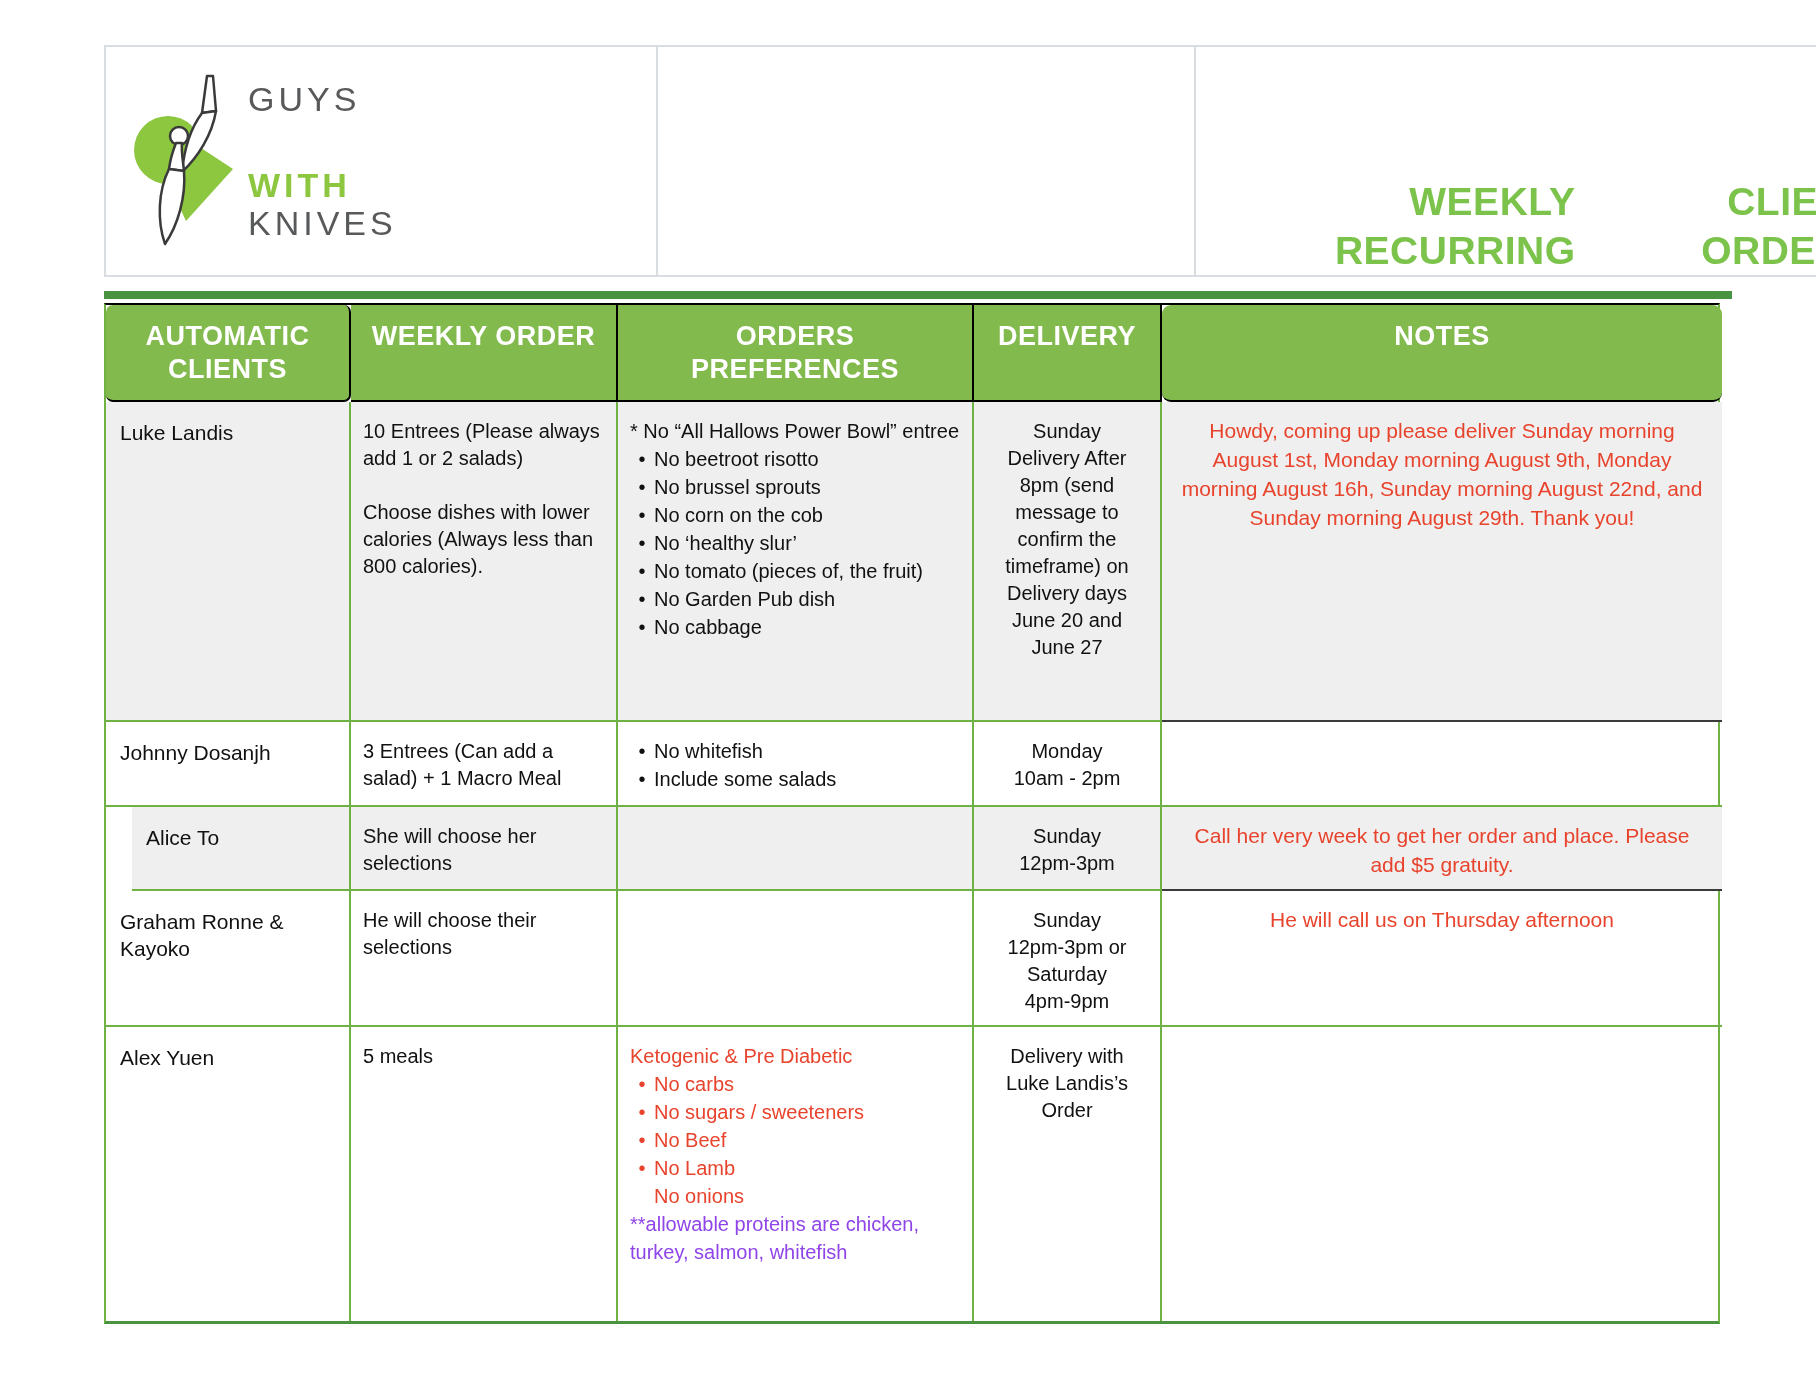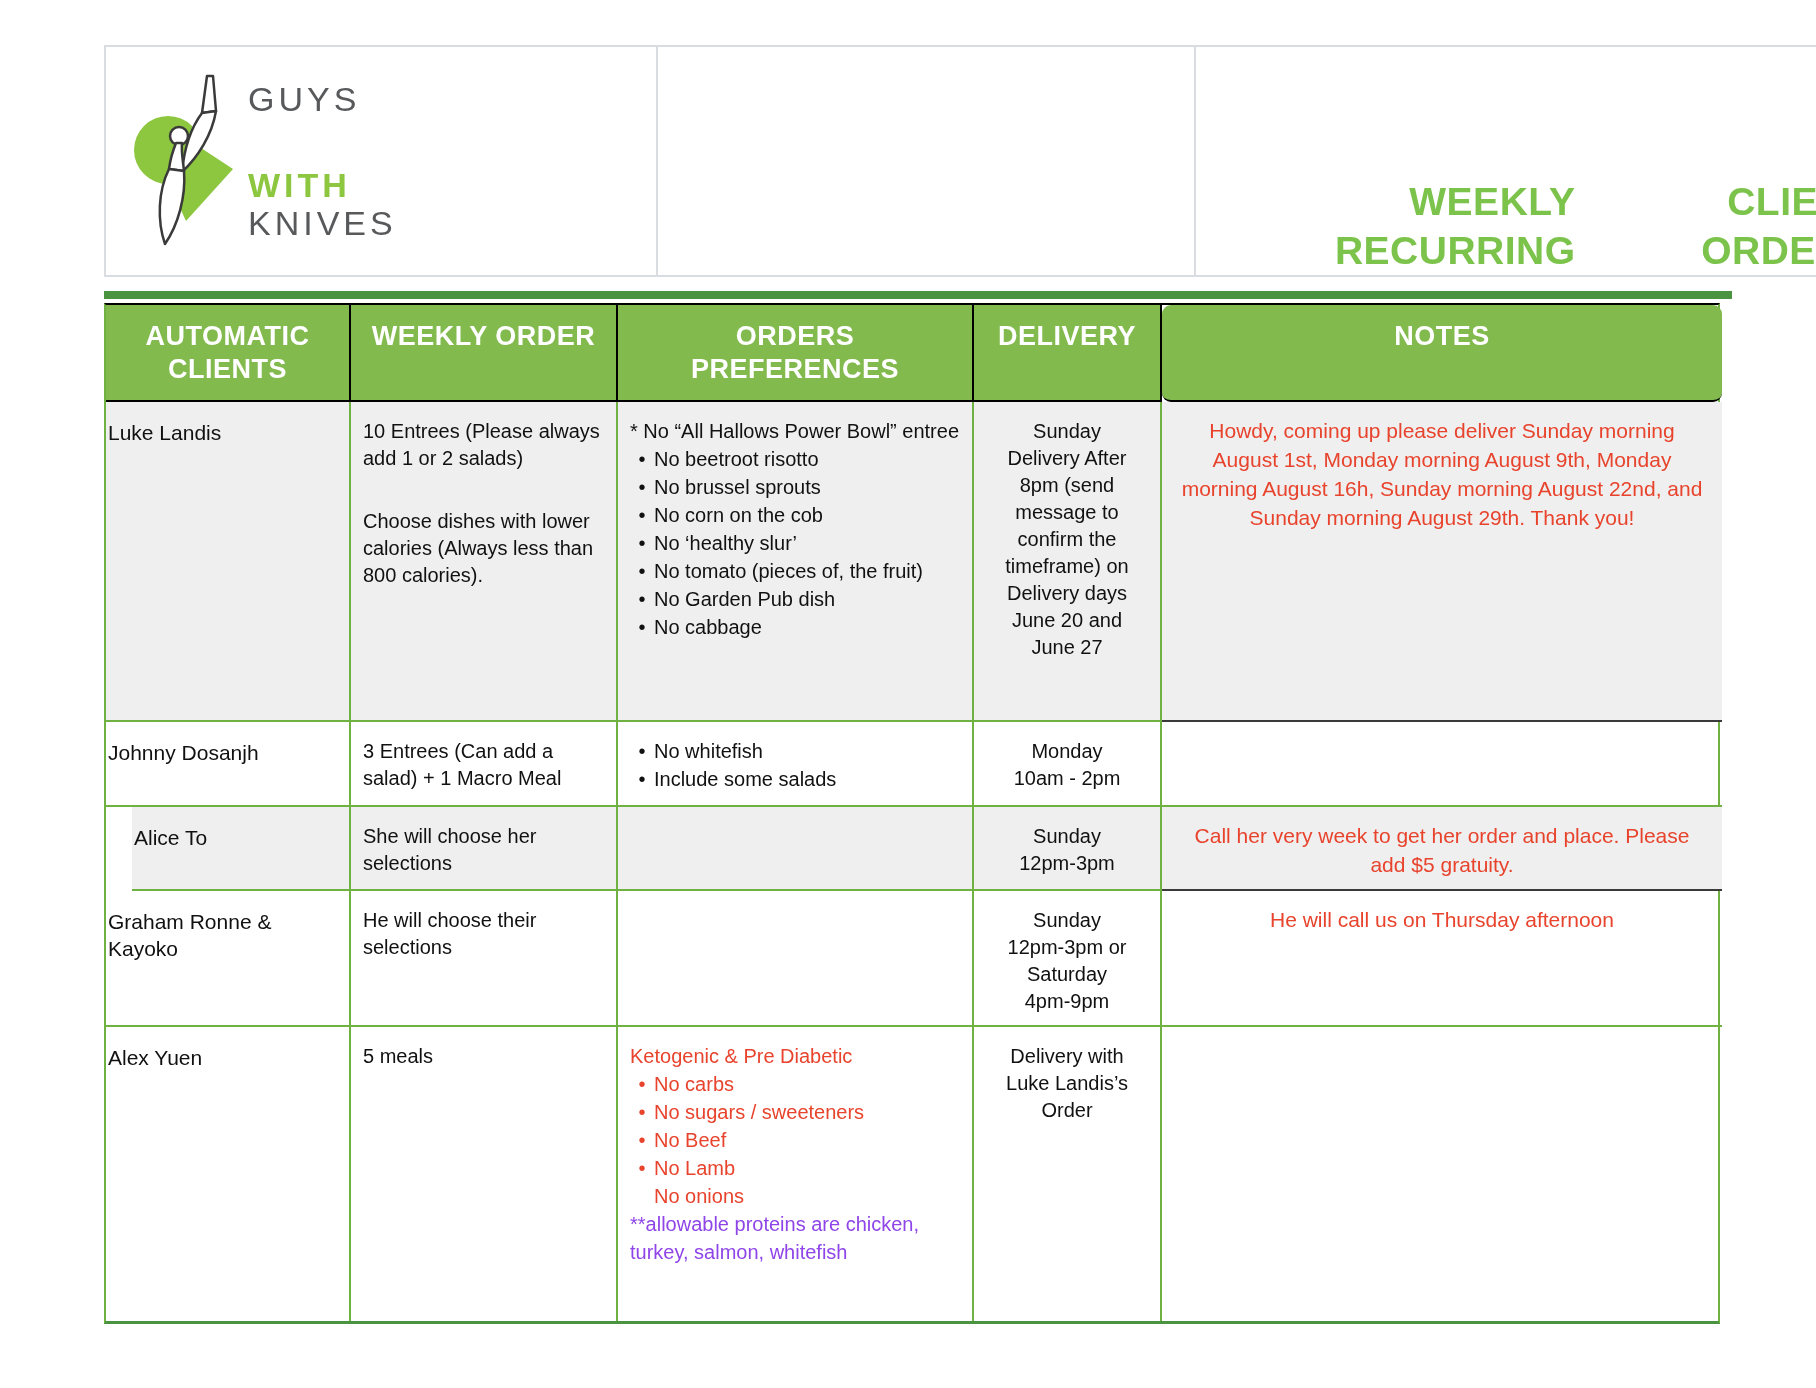--- a/index.html
+++ b/index.html
@@ -74,23 +74,23 @@
     border-right: 2px solid #000;
     border-bottom: 2px solid #000;
     color: #fff; font-size: 27px; font-weight: 700;
     text-align: center; line-height: 33px;
     padding: 15px 10px 8px 10px; letter-spacing: 0.5px;
   }
   .cell.th:nth-child(5) { border-right: none; border-radius: 9px; }
 
   .cell.gray { background: var(--row-gray, #efefef); }
 
-  .cell-client { font-size: 21px; padding: 17px 12px 12px 2px; line-height: 27px; }
+  .cell-client { font-size: 21px; padding: 17px 12px 12px 14px; line-height: 27px; }
   .cell-order  { font-size: 20px; padding: 16px 12px 12px 12px; line-height: 27px; }
-  .cell-order p { margin-bottom: 36px; }
+  .cell-order p { margin-bottom: 27px; }
   .cell-order p:last-child { margin-bottom: 0; }
 
   .cell-dietary { font-size: 20px; padding: 15px 10px 12px 12px; line-height: 28px; }
   .dline { display: flex; align-items: flex-start; }
   .dline .dot { flex: 0 0 24px; text-align: center; }
   .dline .txt { flex: 1 1 auto; }
 
   .cell-delivery {
     font-size: 20px; line-height: 27px; text-align: center;
     padding: 16px 6px 10px 6px; white-space: pre-line;
@@ -130,21 +130,21 @@
   <div class="header-cell"></div>
   <div class="header-cell title-cell">
     <div class="title-line">WEEKLY RECURRING</div>
     <div class="title-line">CLIENT ORDERS</div>
   </div>
 </div>
 
 <div class="green-bar"></div>
 
 <div class="tbl">
-    <div class="cell th" style="min-height: 97px;">AUTOMATIC CLIENTS</div>
+    <div class="cell th" style="min-height: 97px; border-radius: 7px;">AUTOMATIC CLIENTS</div>
     <div class="cell th" style="min-height: 97px;">WEEKLY ORDER</div>
     <div class="cell th" style="min-height: 97px;">ORDERS PREFERENCES</div>
     <div class="cell th" style="min-height: 97px;">DELIVERY</div>
     <div class="cell th" style="min-height: 97px;">NOTES</div>
     <div class="cell cell-client gray" style="min-height: 320px;">Luke Landis</div>
     <div class="cell cell-order gray">
       <p>10 Entrees (Please always add 1 or 2 salads)</p>
       <p>Choose dishes with lower calories (Always less than 800 calories).</p>
     </div>
     <div class="cell cell-dietary gray">

